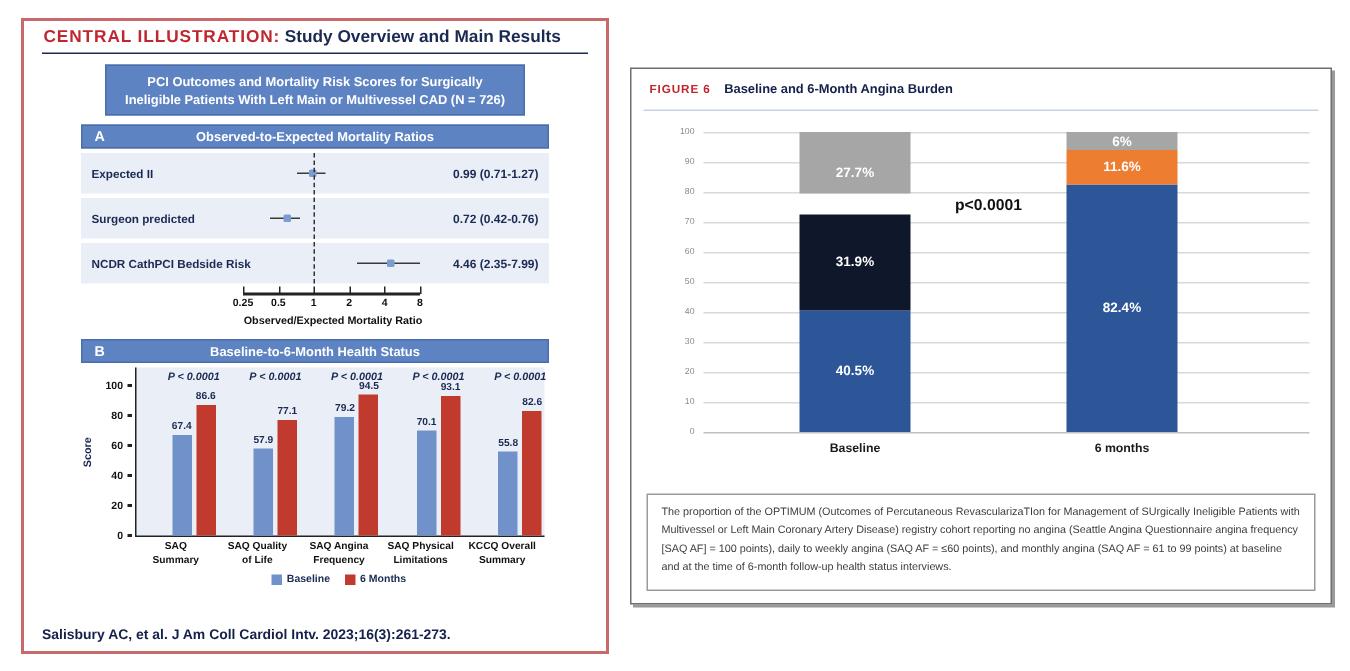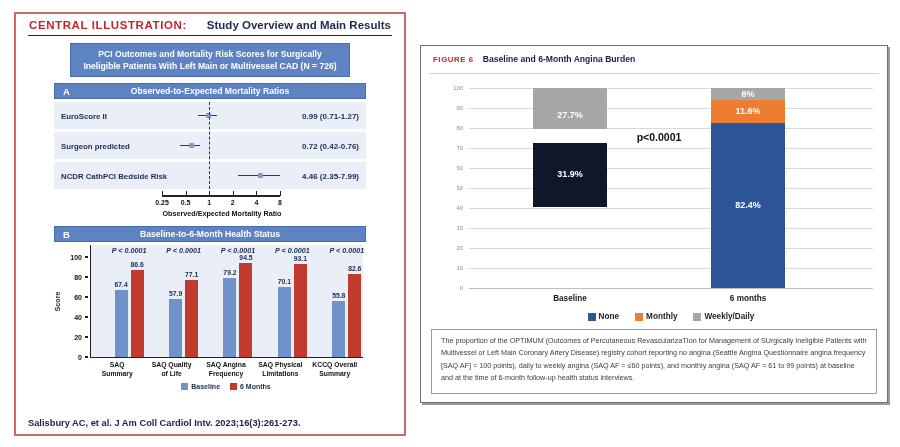--- a/index.html
+++ b/index.html
@@ -7,21 +7,21 @@
     width:900px;height:447px;position:relative;background:#fff;
     font-family:"Liberation Sans", sans-serif;
     -webkit-font-smoothing:antialiased;
   }
   
   .central-box{
     position:absolute;left:14px;top:12px;width:392px;height:424px;
     border:2px solid var(--border-red,#C9696B);background:#fff;box-sizing:border-box;
   }
   .ci-title{padding:5px 13px 0 13px;font-size:11.5px;font-weight:bold;white-space:nowrap;}
-  .ci-kicker{color:var(--accent-red,#C0262E);letter-spacing:.6px;margin-right:20px;}
+  .ci-kicker{color:var(--accent-red,#C0262E);letter-spacing:.6px;margin-right:3px;}
   .ci-title-text{color:var(--navy,#1B2A52);}
   .ci-rule{margin:4px 12px 0 12px;border-bottom:1.8px solid var(--navy,#1B2A52);}
   .ci-header{
     margin:7px auto 0 auto;width:280px;background:var(--header-blue,#5E83C3);
     color:#fff;font-size:8.6px;font-weight:bold;text-align:center;
     padding:4px 8px;line-height:1.4;box-sizing:border-box;border:1px solid #4A6CAB;
   }
   .panel{width:312px;margin:6px auto 0 auto;position:relative;}
   .panel-header{
     height:16px;background:var(--header-blue,#5E83C3);position:relative;
@@ -105,21 +105,21 @@
   <div class="ci-rule"></div>
   <div class="ci-header">PCI Outcomes and Mortality Risk Scores for Surgically Ineligible Patients With Left Main or Multivessel CAD (N = 726)</div>
 
   <div class="panel">
     <div class="panel-header">
       <span class="panel-letter">A</span>
       <span class="panel-title">Observed-to-Expected Mortality Ratios</span>
     </div>
     <div class="forest-rows">
         <div class="frow">
-          <div class="flabel">EuroScore II</div>
+          <div class="flabel">Expected II</div>
           <div class="fci" style="left: 143.539px; width: 19.7989px;"></div>
           <div class="fpt" style="left: 154.858px;"></div>
           <div class="fval">0.99 (0.71-1.27)</div>
         </div>
         <div class="frow">
           <div class="flabel">Surgeon predicted</div>
           <div class="fci" style="left: 125.664px; width: 20.1924px;"></div>
           <div class="fpt" style="left: 137.235px;"></div>
           <div class="fval">0.72 (0.42-0.76)</div>
         </div>
@@ -257,34 +257,20 @@
 
 <div class="figure-box">
   <div class="fig-header">
     <span class="fig-label">FIGURE 6</span>
     <span class="fig-title">Baseline and 6-Month Angina Burden</span>
   </div>
   <div class="fig-divider"></div>
 
   <div class="fig-chart">
     <div class="fig-p">p&lt;0.0001</div>
-    <div class="fig-legend">
-      <span class="lg-item">
-        <span class="lg-sq" style="background: rgb(44, 86, 151);"></span>
-        <span class="lg-txt">None</span>
-      </span>
-      <span class="lg-item">
-        <span class="lg-sq" style="background: rgb(237, 125, 49);"></span>
-        <span class="lg-txt">Monthly</span>
-      </span>
-      <span class="lg-item">
-        <span class="lg-sq" style="background: rgb(166, 166, 166);"></span>
-        <span class="lg-txt">Weekly/Daily</span>
-      </span>
-    </div>
   <div class="grid" style="top: 210px; background: rgb(191, 191, 191);"></div>
       <div class="ytick" style="top: 206.5px;">0</div>
       <div class="grid" style="top: 190px;"></div>
       <div class="ytick" style="top: 186.5px;">10</div>
       <div class="grid" style="top: 170px;"></div>
       <div class="ytick" style="top: 166.5px;">20</div>
       <div class="grid" style="top: 150px;"></div>
       <div class="ytick" style="top: 146.5px;">30</div>
       <div class="grid" style="top: 130px;"></div>
       <div class="ytick" style="top: 126.5px;">40</div>
@@ -293,20 +279,21 @@
       <div class="grid" style="top: 90px;"></div>
       <div class="ytick" style="top: 86.5px;">60</div>
       <div class="grid" style="top: 70px;"></div>
       <div class="ytick" style="top: 66.5px;">70</div>
       <div class="grid" style="top: 50px;"></div>
       <div class="ytick" style="top: 46.5px;">80</div>
       <div class="grid" style="top: 30px;"></div>
       <div class="ytick" style="top: 26.5px;">90</div>
       <div class="grid" style="top: 10px;"></div>
       <div class="ytick" style="top: 6.5px;">100</div>
+      <div class="seg" style="left: 112px; width: 74px; top: 129px; height: 81px; background: rgb(44, 86, 151); line-height: 81px;">40.5%</div>
       <div class="seg" style="left: 112px; width: 74px; top: 65.2px; height: 63.8px; background: #0f172a; line-height: 63.8px;">31.9%</div>
       <div class="seg" style="left: 112px; width: 74px; top: 9.8px; height: 41px; background: rgb(166, 166, 166); line-height: 55.4px;">27.7%</div>
       <div class="fxlab" style="left: 94px;">Baseline</div>
       <div class="seg" style="left: 290px; width: 74px; top: 45.2px; height: 164.8px; background: rgb(44, 86, 151); line-height: 164.8px;">82.4%</div>
       <div class="seg" style="left: 290px; width: 74px; top: 22px; height: 23.2px; background: rgb(237, 125, 49); line-height: 23.2px;">11.6%</div>
       <div class="seg" style="left: 290px; width: 74px; top: 10px; height: 12px; background: rgb(166, 166, 166); line-height: 12px;">6%</div>
       <div class="fxlab" style="left: 272px;">6 months</div>
     </div>
 
   <div class="fig-caption">The proportion of the OPTIMUM (Outcomes of Percutaneous RevascularizaTIon for Management of SUrgically Ineligible Patients with Multivessel or Left Main Coronary Artery Disease) registry cohort reporting no angina (Seattle Angina Questionnaire angina frequency [SAQ AF] = 100 points), daily to weekly angina (SAQ AF = ≤60 points), and monthly angina (SAQ AF = 61 to 99 points) at baseline and at the time of 6-month follow-up health status interviews.</div>

